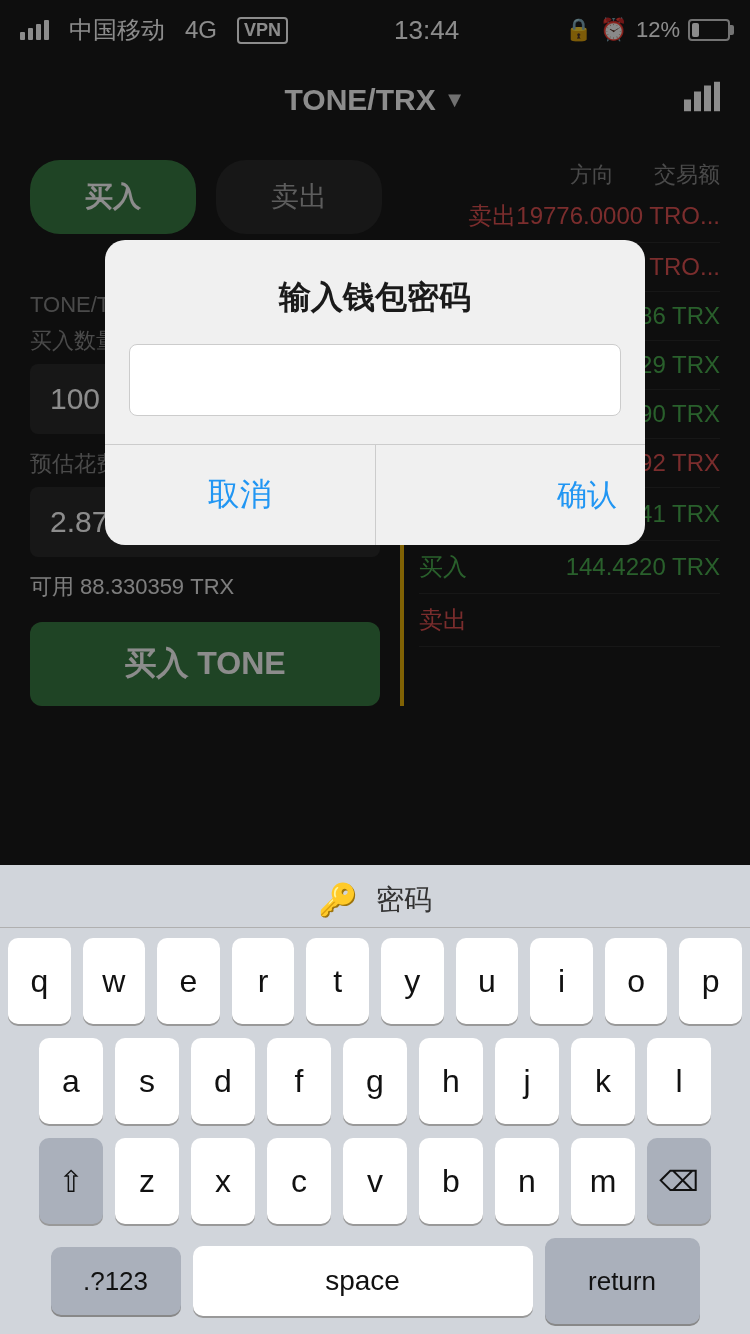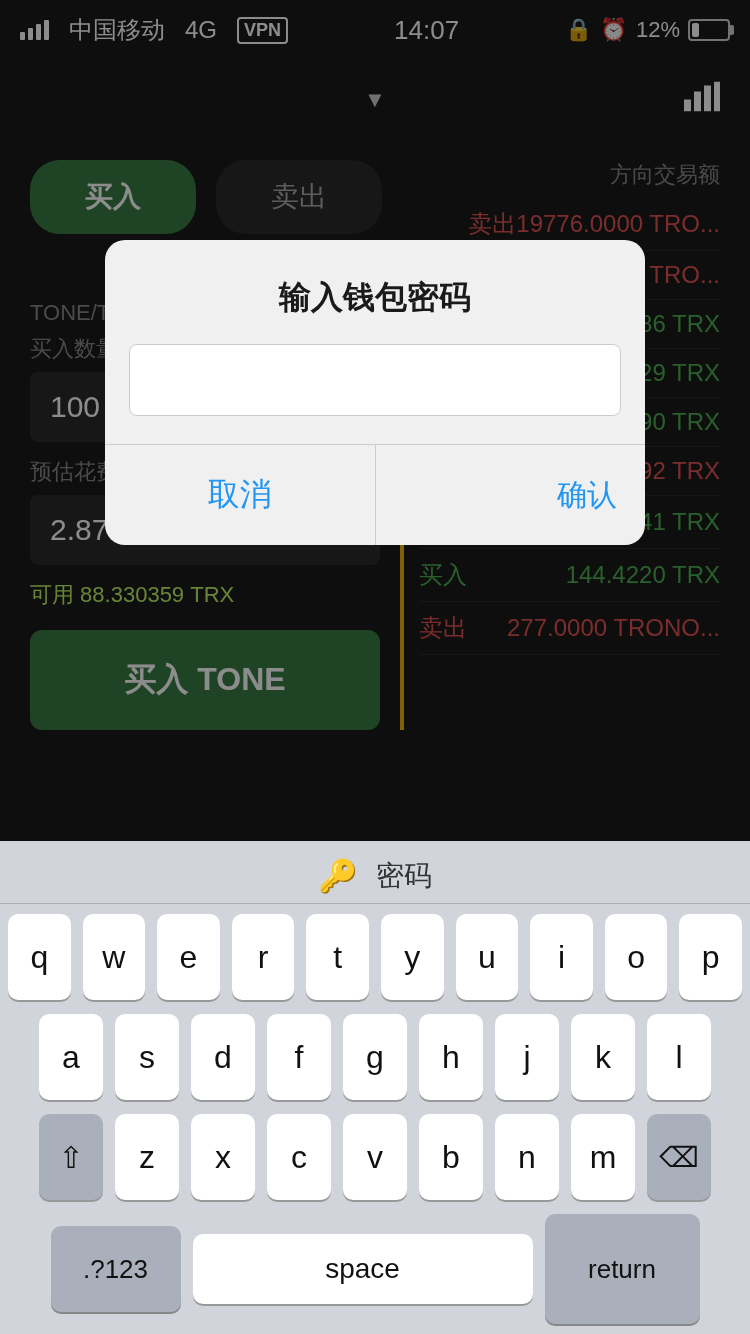--- a/index.html
+++ b/index.html
@@ -163,30 +163,30 @@
     .form-input-row {
       display: flex;
       align-items: center;
       background: #2a2a2a;
       border-radius: 8px;
       padding: 18px 20px;
       margin-bottom: 15px;
     }
     .form-input-value { color: white; font-size: 30px; flex: 1; }
     .form-input-unit { color: #888; font-size: 22px; }
-    .form-available { color: #bef264; font-size: 22px; margin-bottom: 20px; }
+    .form-available { color: #e5e5e5; font-size: 22px; margin-bottom: 20px; }
 
     
     .buy-button {
       width: 100%;
       background: #3a7d44;
       color: white;
       border: none;
       border-radius: 12px;
-      padding: 28px;
+      padding: 20px;
       font-size: 32px;
       font-weight: 600;
       cursor: pointer;
     }
 
     
     .two-col {
       display: flex;
       gap: 0;
     }
@@ -336,34 +336,34 @@
       justify-content: center;
       font-size: 28px;
       color: #111;
       box-shadow: 0 2px 0 #999;
       cursor: pointer;
     }
     .key-return {
       background: #aab0bb;
       border-radius: 10px;
       width: 155px;
-      height: 110px;
+      height: 86px;
       display: flex;
       align-items: center;
       justify-content: center;
       font-size: 26px;
       color: #111;
       box-shadow: 0 2px 0 #888;
       cursor: pointer;
     }
     .key-special {
       background: #aab0bb;
       border-radius: 10px;
       width: 130px;
-      height: 86px;
+      height: 68px;
       display: flex;
       align-items: center;
       justify-content: center;
       font-size: 26px;
       color: #111;
       box-shadow: 0 2px 0 #888;
       cursor: pointer;
     }
     .last-row {
       display: flex;
@@ -382,35 +382,36 @@
     <div class="signal-bars">
       <span></span>
         <span></span>
         <span></span>
         <span></span>
     </div>
     <span>中国移动</span>
     <span>4G</span>
     <span class="vpn-badge">VPN</span>
   </div>
-  <div class="status-center">14:07</div>
+  <div class="status-center">13:44</div>
   <div class="status-right">
     <span>🔒</span>
     <span>⏰</span>
     <span>12%</span>
     <div class="battery">
       <div class="battery-icon">
           <div class="battery-fill"></div>
         </div>
     </div>
   </div>
 </div>
 
 <div class="header">
   <div class="header-title">
+    <span>TONE/TRX</span>
     <span class="arrow">▼</span>
   </div>
   <div class="header-chart-icon">
     <svg width="36" height="30" viewBox="0 0 36 30" fill="none">
       <rect x="0" y="18" width="7" height="12" fill="white"></rect>
       <rect x="10" y="10" width="7" height="20" fill="white"></rect>
       <rect x="20" y="4" width="7" height="26" fill="white"></rect>
       <rect x="30" y="0" width="6" height="30" fill="white"></rect>
     </svg>
   </div>
@@ -419,21 +420,21 @@
 <div class="trading-area">
 
   <div style="display:flex; justify-content:space-between; align-items:flex-start;">
     <div>
       <div class="tab-row">
         <button class="tab-buy">买入</button>
         <button class="tab-sell">卖出</button>
       </div>
     </div>
     <div style="text-align:right; min-width:200px;">
-      <div style="display:flex; justify-content:flex-end; margin-bottom:8px;">
+      <div style="display:flex; justify-content:flex-end; gap:40px; margin-bottom:0;">
         <span class="col-header">方向</span>
         <span class="col-header">交易额</span>
       </div>
 
       <div class="trade-row">
         <span class="trade-direction-sell">卖出</span>
         <span class="trade-amount">19776.0000 TRO...</span>
       </div>
       <div class="trade-row">
         <span class="trade-direction-sell"></span>
@@ -479,21 +480,20 @@
       <div class="trade-row">
         <span class="trade-direction-buy">买入</span>
         <span class="trade-amount-buy">5.4541 TRX</span>
       </div>
       <div class="trade-row">
         <span class="trade-direction-buy">买入</span>
         <span class="trade-amount-buy">144.4220 TRX</span>
       </div>
       <div class="trade-row">
         <span class="trade-direction-sell">卖出</span>
-        <span class="trade-amount">277.0000 TRONO...</span>
       </div>
     </div>
   </div>
 </div>
 
 <div class="overlay"></div>
 
 <div class="dialog">
   <div class="dialog-title">输入钱包密码</div>
   <div class="dialog-input-wrap">

